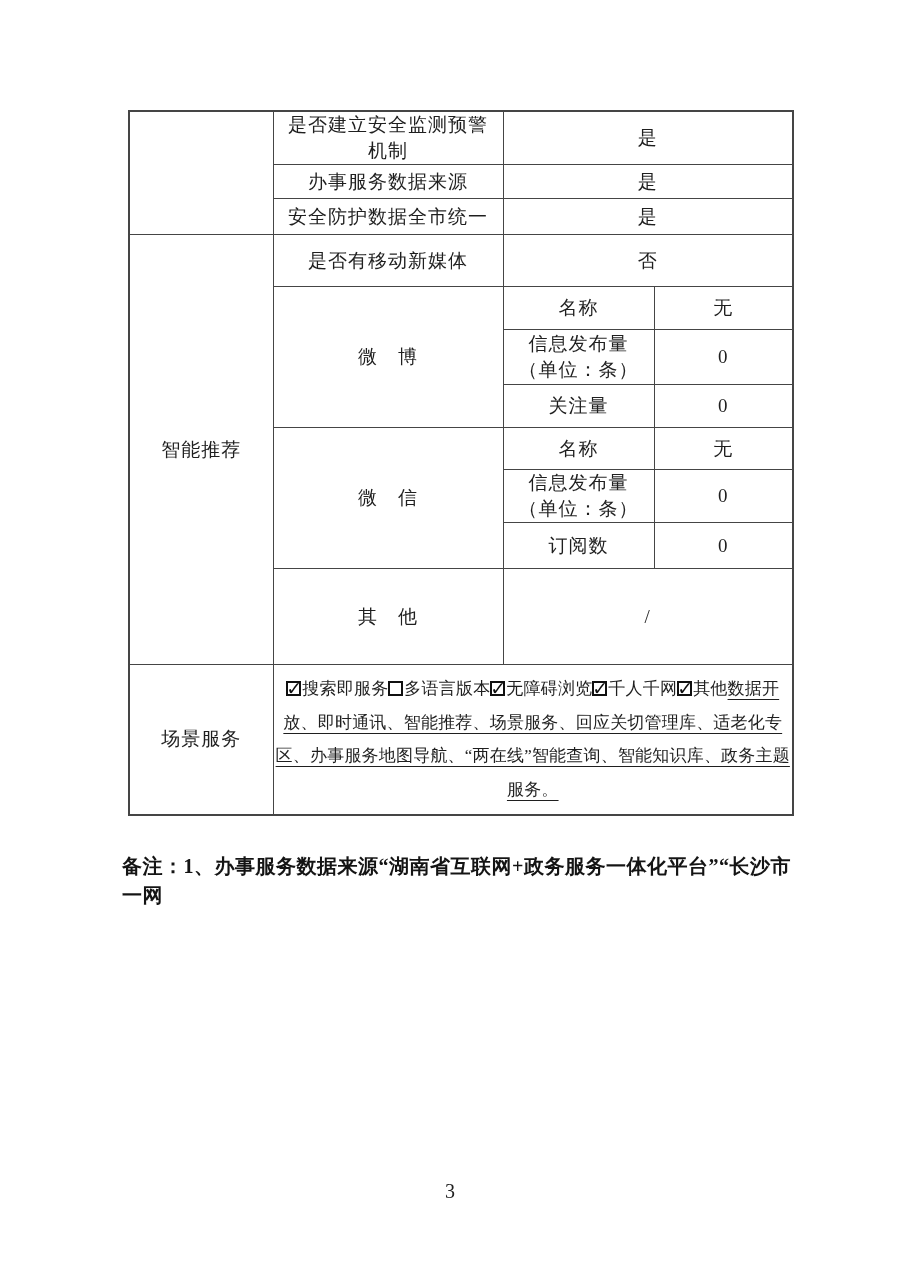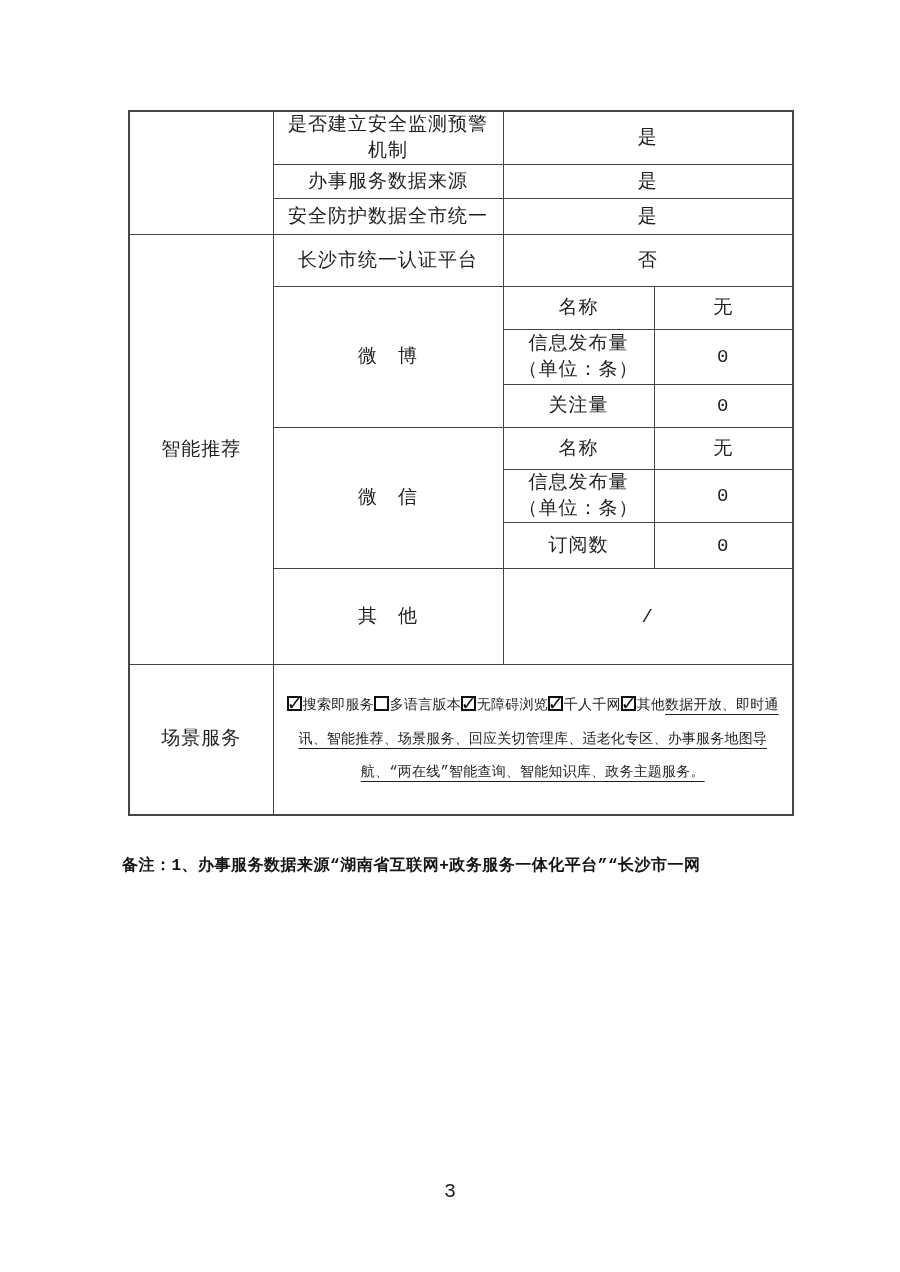--- a/index.html
+++ b/index.html
@@ -1,20 +1,20 @@
 <!DOCTYPE html>
 <html style="--border-color: #454545; --text-color: #1f1f1f;"><head>
 <meta charset="utf-8">
 <style>
   html,body{margin:0;padding:0;background:#ffffff;}
   .page{
     position:relative;
     width:900px;height:1272px;
     background:#ffffff;
-    font-family:Liberation Mono, monospace;
+    font-family:Liberation Serif, serif;
     color:var(--text-color,#1f1f1f);
     overflow:hidden;
   }
   table.report{
     position:absolute;left:128px;top:110px;
     width:664px;
     border-collapse:collapse;
     table-layout:fixed;
     border:2px solid var(--border-color,#454545);
   }
@@ -31,21 +31,21 @@
   tr.r1{height:53px}  tr.r2{height:34px}  tr.r3{height:36px}
   tr.r4{height:52px}  tr.r5{height:43px}  tr.r6{height:55px}
   tr.r7{height:43px}  tr.r8{height:42px}  tr.r9{height:53px}
   tr.r10{height:46px} tr.r11{height:96px} tr.r12{height:150px}
   td.innovation-cell{
     text-align:left;
     padding:6px 6px 6px 26px;
     letter-spacing:0;
   }
   .innov{
-    font-size:14px;
+    font-size:17px;
     line-height:33.5px;
     letter-spacing:0.2px;
   }
   .cb{
     display:inline-block;
     box-sizing:border-box;
     width:15px;height:15px;
     border:2px solid #101010;
     position:relative;
     vertical-align:-1.5px;
@@ -63,21 +63,21 @@
   .u{
     text-decoration:underline;
     text-decoration-thickness:1.4px;
     text-underline-offset:5px;
   }
   .note{
     position:absolute;
     left:122px;top:852px;
     width:672px;
     font-weight:bold;
-    font-size:16px;
+    font-size:20px;
     line-height:29px;
     letter-spacing:0.5px;
     color:#141414;
   }
   .page-number{
     position:absolute;
     left:0;top:1180px;
     width:100%;
     text-align:center;
     font-size:20px;
@@ -109,21 +109,21 @@
         <td>办事服务数据来源</td>
         <td colspan="2">是</td>
       </tr>
       <tr class="r3">
         <td>安全防护数据全市统一</td>
         <td colspan="2">是</td>
       </tr>
 
       <tr class="r4">
         <td rowspan="8">智能推荐</td>
-        <td>长沙市统一认证平台</td>
+        <td>是否有移动新媒体</td>
         <td colspan="2">否</td>
       </tr>
 
       <tr class="r5">
         <td rowspan="3">微　博</td>
         <td>名称</td>
         <td>无</td>
       </tr>
       <tr class="r6">
         <td>

